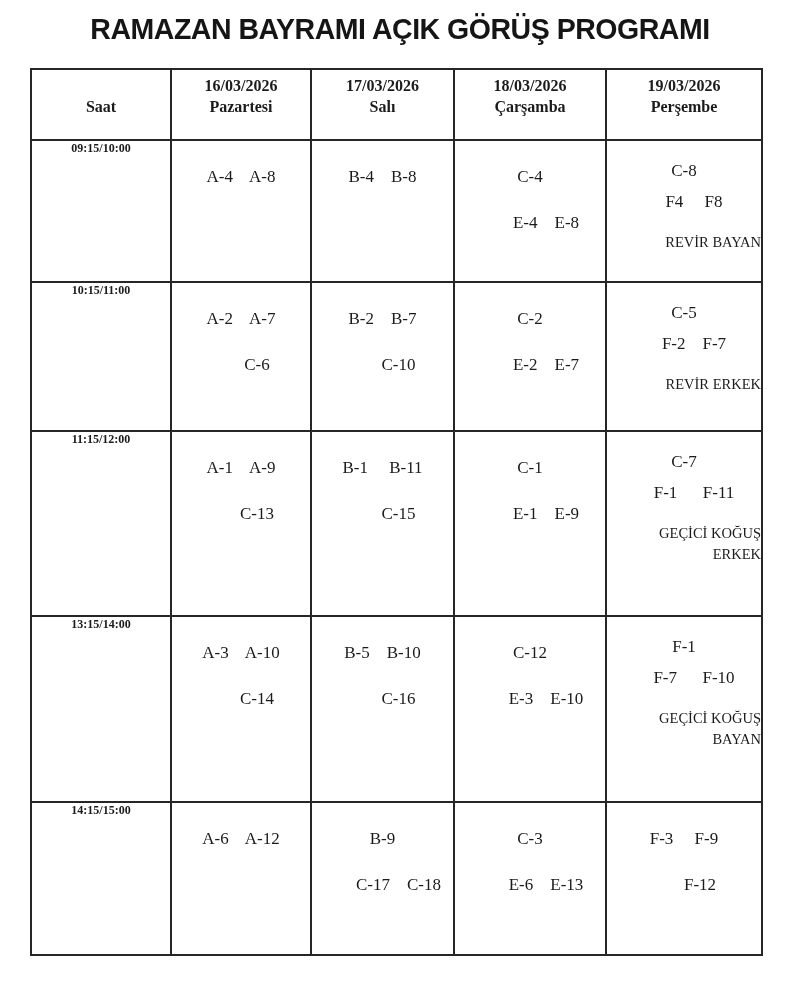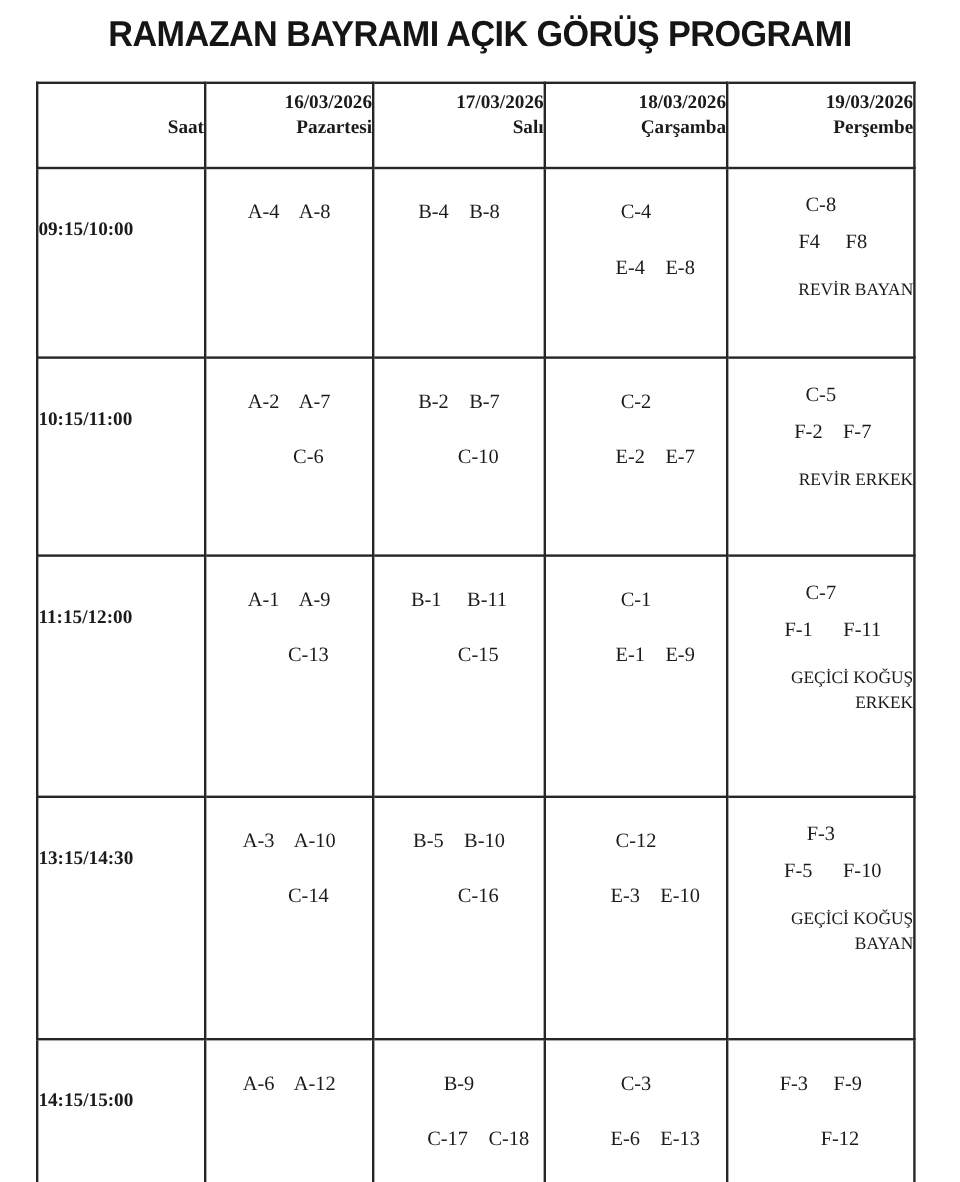--- a/index.html
+++ b/index.html
@@ -40,39 +40,38 @@
     background: #ffffff;
   }
 
   
   th {
     height: 64px;
     vertical-align: top;
     padding-top: 5px;
     font-weight: bold;
     font-size: 16px;
-    text-align: right;
+    text-align: center;
   }
   .h-date { min-height: 21px; line-height: 21px; white-space: pre; }
   .h-day  { line-height: 21px; white-space: pre; }
 
   
   #table-body tr:nth-child(1) td { height: 114px; }
   #table-body tr:nth-child(2) td { height: 121px; }
   #table-body tr:nth-child(3) td { height: 157px; }
   #table-body tr:nth-child(4) td { height: 158px; }
   #table-body tr:nth-child(5) td { height: 125px; }
   #table-body tr:nth-child(6) td { height: 116px; }
 
   td.time-cell {
     vertical-align: top;
-    padding-top: 42px;
-    text-align: left;
+    text-align: center;
     font-weight: bold;
-    font-size: 16px;
+    font-size: 12px;
     white-space: pre;
   }
 
   td.day-cell {
     vertical-align: top;
     padding-top: 26px;
     text-align: center;
     font-size: 17px;
   }
   td.day-cell.has-note { padding-top: 20px; }
@@ -222,21 +221,21 @@
               <div class="line">C-7</div>
               <div class="line">F-1      F-11</div>
             </div>
             <div class="note">
               <div class="note-line">GEÇİCİ KOĞUŞ</div>
               <div class="note-line">ERKEK</div>
             </div>
           </td>
         </tr>
         <tr>
-          <td class="time-cell">13:15/14:30</td>
+          <td class="time-cell">13:15/14:00</td>
           <td class="day-cell">
             <div class="group">
               <div class="line">A-3    A-10</div>
             </div>
             <div class="group">
               <div class="line">C-14</div>
             </div>
           </td>
           <td class="day-cell">
             <div class="group">
@@ -249,22 +248,22 @@
           <td class="day-cell">
             <div class="group">
               <div class="line">C-12</div>
             </div>
             <div class="group">
               <div class="line">E-3    E-10</div>
             </div>
           </td>
           <td class="day-cell has-note">
             <div class="group">
-              <div class="line">F-3</div>
-              <div class="line">F-5      F-10</div>
+              <div class="line">F-1</div>
+              <div class="line">F-7      F-10</div>
             </div>
             <div class="note">
               <div class="note-line">GEÇİCİ KOĞUŞ</div>
               <div class="note-line">BAYAN</div>
             </div>
           </td>
         </tr>
         <tr>
           <td class="time-cell">14:15/15:00</td>
           <td class="day-cell">

